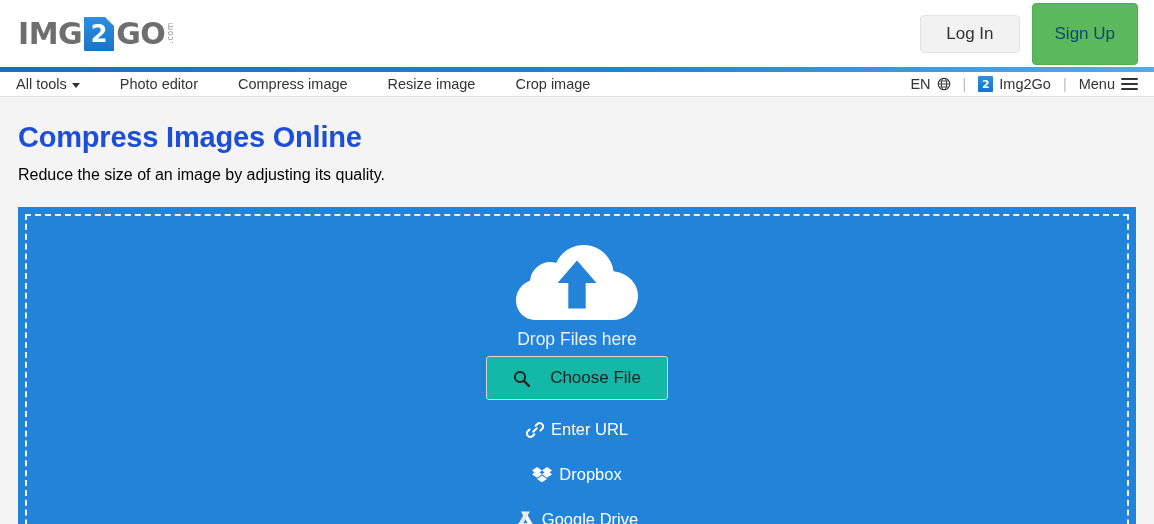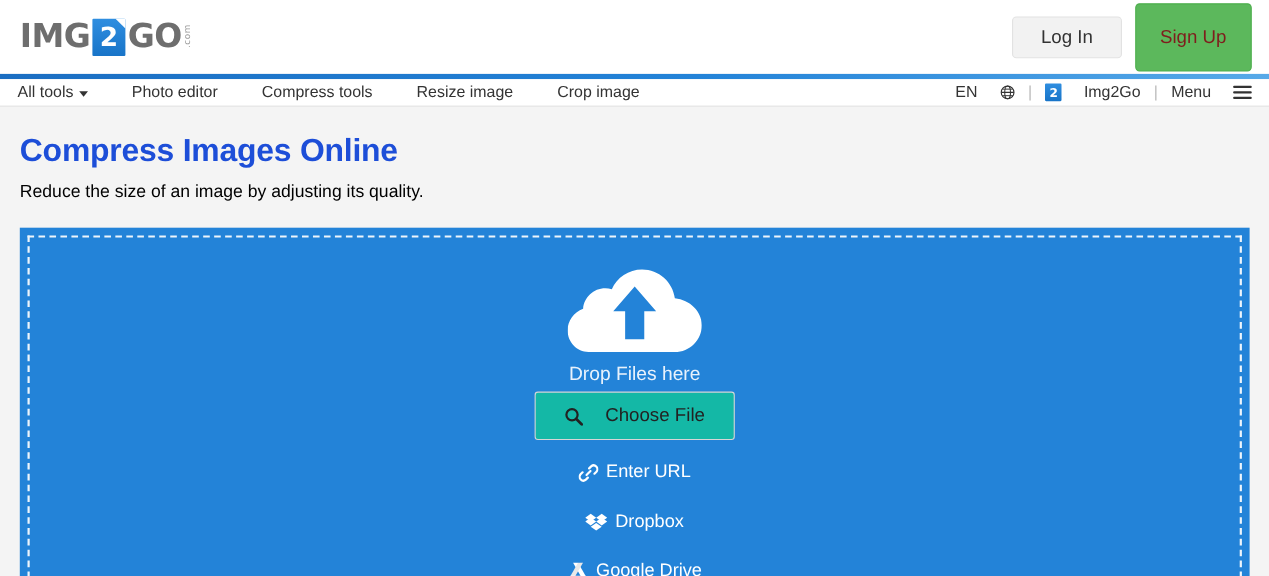--- a/index.html
+++ b/index.html
@@ -94,21 +94,21 @@
     color: #333;
     font-size: 17px;
     padding: 8px 25px;
     border-radius: 4px;
     cursor: pointer;
     font-family: "Liberation Sans", sans-serif;
   }
   .btn-signup {
     background: #5cb85c;
     border: 1px solid #4cae4c;
-    color: #7f1d1d;
+    color: #0c4a6e;
     font-size: 17px;
     padding: 20px 22px;
     border-radius: 4px;
     cursor: pointer;
     font-family: "Liberation Sans", sans-serif;
   }
   .accent-bar {
     height: 5px;
     background: linear-gradient(90deg,#1b6ec2 0%, #2383d8 55%, #57a9e8 100%);
   }
@@ -140,21 +140,21 @@
   }
   .nav-right {
     margin-left: auto;
     margin-right: 16px;
     display: flex;
     align-items: center;
     font-size: 14.5px;
     color: #333;
   }
   .nav-right .sep { color: #bbb; margin: 0 12px; }
-  .nav-chunk { display: flex; align-items: center; gap: 20px; cursor: pointer; }
+  .nav-chunk { display: flex; align-items: center; gap: 6px; cursor: pointer; }
   .globe { width: 14px; height: 14px; display: block; }
   .fav2 {
     width: 15px; height: 16px;
     background: linear-gradient(180deg,#2f8ee0,#1874c8);
     color: #fff; font-size: 11px; font-weight: bold;
     display: flex; align-items: center; justify-content: center;
     border-radius: 1px;
     font-family: "DejaVu Sans", sans-serif;
   }
   .burger { display: flex; flex-direction: column; gap: 3px; width: 17px; }
@@ -264,21 +264,21 @@
 <div class="nav">
   <div class="nav-left">
     <div class="nav-item">
       <span>All tools</span>
       <span class="caret"></span>
     </div>
     <div class="nav-item">
       <span>Photo editor</span>
     </div>
     <div class="nav-item">
-      <span>Compress tools</span>
+      <span>Compress image</span>
     </div>
     <div class="nav-item">
       <span>Resize image</span>
     </div>
     <div class="nav-item">
       <span>Crop image</span>
     </div>
   </div>
 
   <div class="nav-right">

